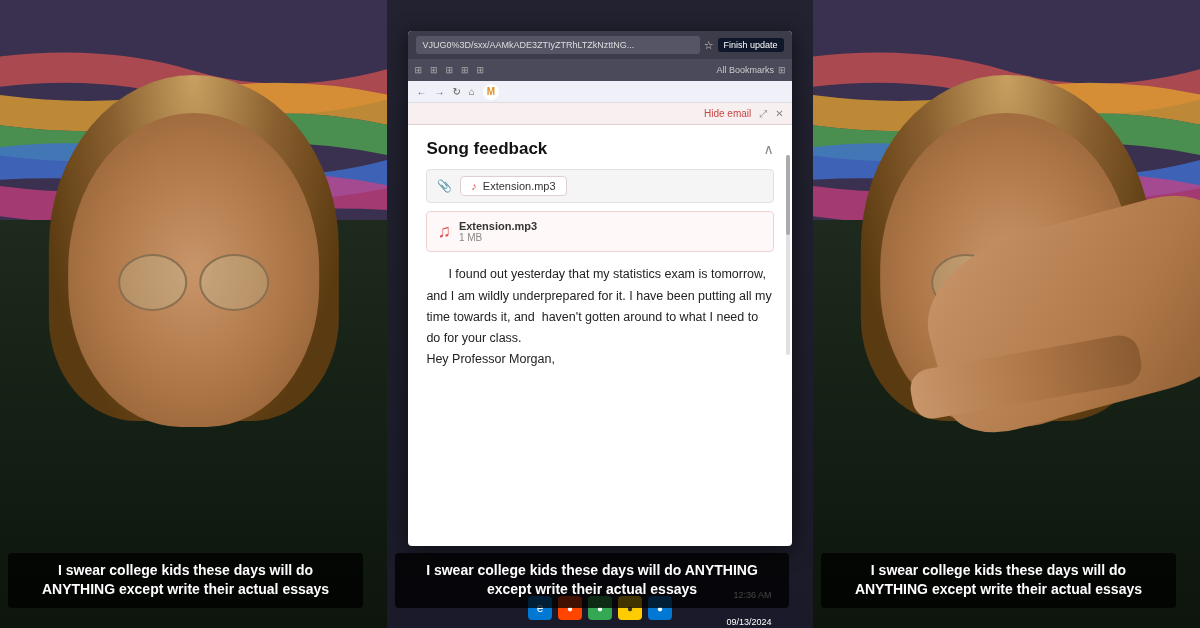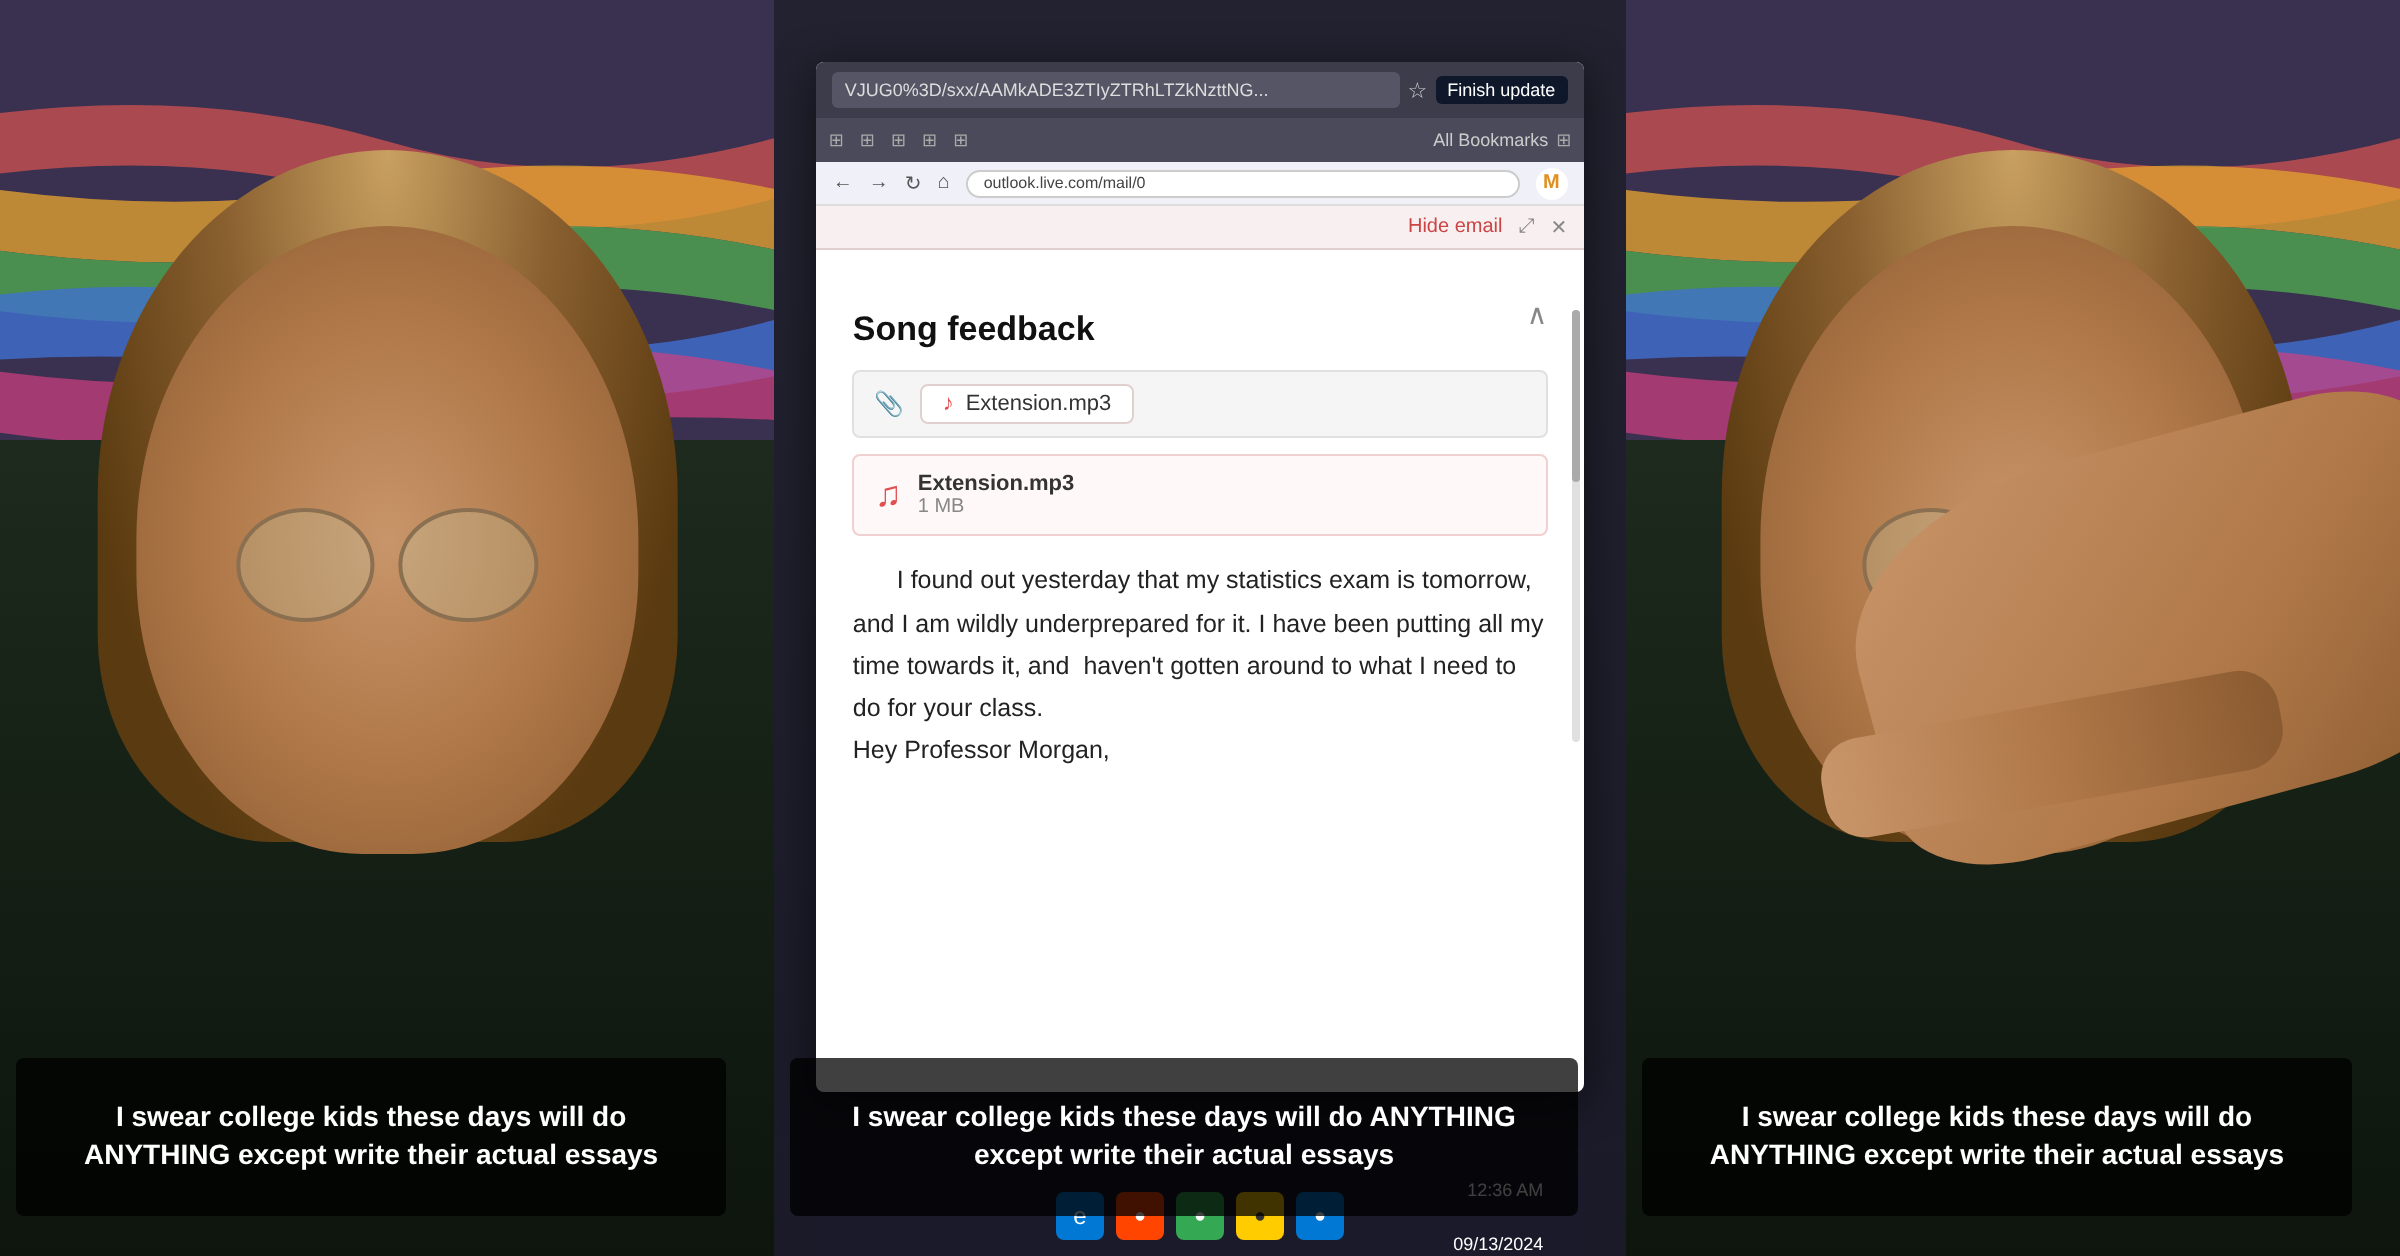--- a/index.html
+++ b/index.html
@@ -76,21 +76,21 @@
     }
 
     
     .caption-bar {
       position: absolute;
       bottom: 20px;
       left: 8px;
       right: 24px;
       background: rgba(0, 0, 0, 0.75);
       border-radius: 4px;
-      padding: 20px 12px;
+      padding: 8px 12px;
       z-index: 10;
     }
 
     .caption-text {
       color: white;
       font-size: 14px;
       font-weight: bold;
       text-align: center;
       line-height: 1.4;
       font-family: Arial, sans-serif;
@@ -347,36 +347,33 @@
         <div style="flex:1;"></div>
         <span style="font-size:9px;color:#ccc;">All Bookmarks</span>
         <span style="font-size:9px;color:#aaa;margin-left:4px;">⊞</span>
       </div>
 
       <div style="background:#f0f0f8;height:22px;display:flex;align-items:center;padding:0 8px;gap:8px;border-bottom:1px solid #ddd;">
         <span style="font-size:10px;color:#555;">←</span>
         <span style="font-size:10px;color:#555;">→</span>
         <span style="font-size:10px;color:#555;">↻</span>
         <span style="font-size:10px;color:#555;">⌂</span>
-        <div style="flex:1;background:#fff;border:1px solid #ccc;border-radius:10px;height:14px;display:flex;align-items:center;padding:0 8px;">
-          <span style="font-size:8px;color:#444;">outlook.live.com/mail/0</span>
-        </div>
         <span style="font-size:10px;color:#e09020;background:#fff;border-radius:50%;width:16px;height:16px;display:flex;align-items:center;justify-content:center;font-weight:bold;">M</span>
       </div>
 
       <div class="email-toolbar">
         <span class="email-toolbar-text">Hide email</span>
         <span class="email-toolbar-icon">⤢</span>
         <span class="email-toolbar-icon">✕</span>
       </div>
 
       <div style="background:white;padding:14px 18px 8px 18px;flex:1;overflow:hidden;position:relative;">
 
         <div style="display:flex;justify-content:space-between;align-items:center;margin-bottom:10px;">
-          <span style="font-size:17px;font-weight:bold;color:#111;margin-top:16px;">Song feedback</span>
+          <span style="font-size:17px;font-weight:bold;color:#111;">Song feedback</span>
           <span style="font-size:14px;color:#888;">∧</span>
         </div>
 
         <div class="attachment-bar">
           <span style="color:#888;font-size:12px;">📎</span>
           <div style="background:#fff;border:1px solid #e0d0d0;border-radius:4px;padding:3px 10px;display:flex;align-items:center;gap:6px;">
             <span style="color:#e05050;font-size:11px;">♪</span>
             <span style="font-size:11px;color:#333;">Extension.mp3</span>
           </div>
         </div>

